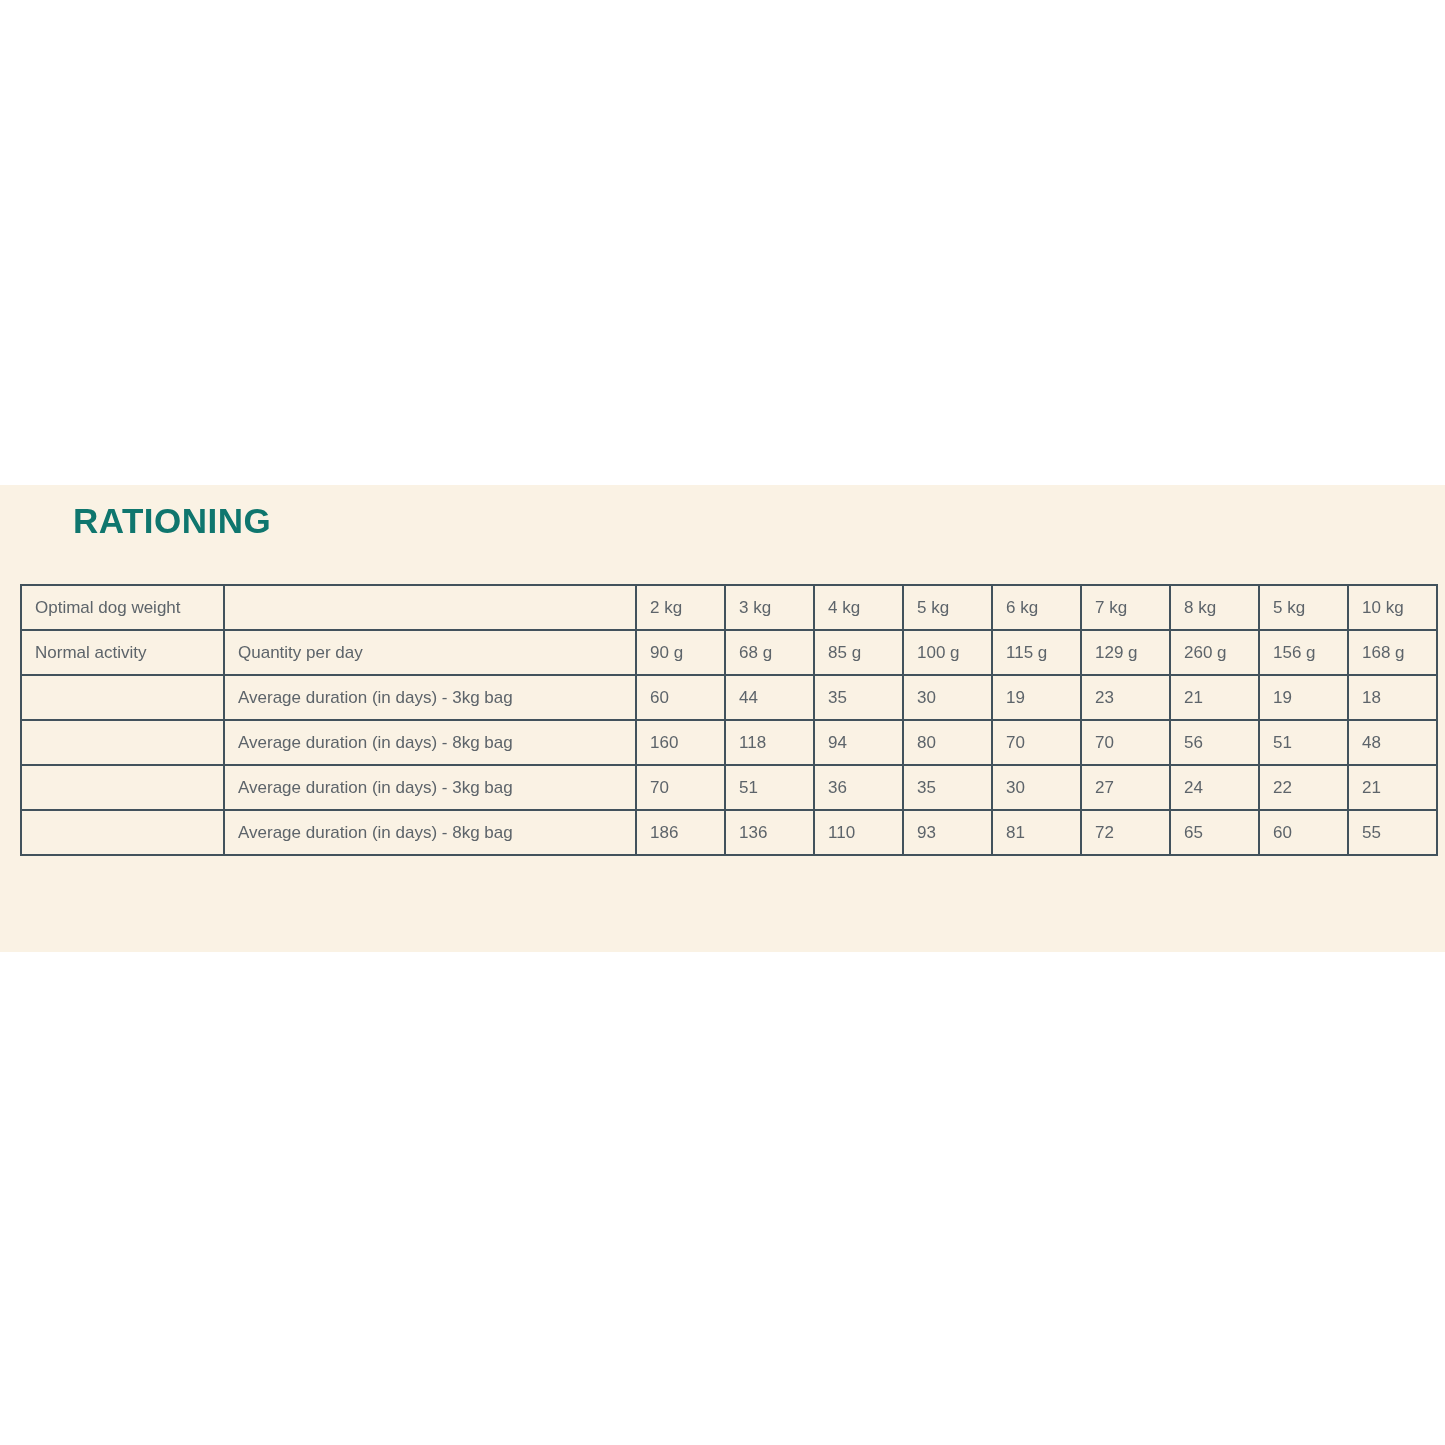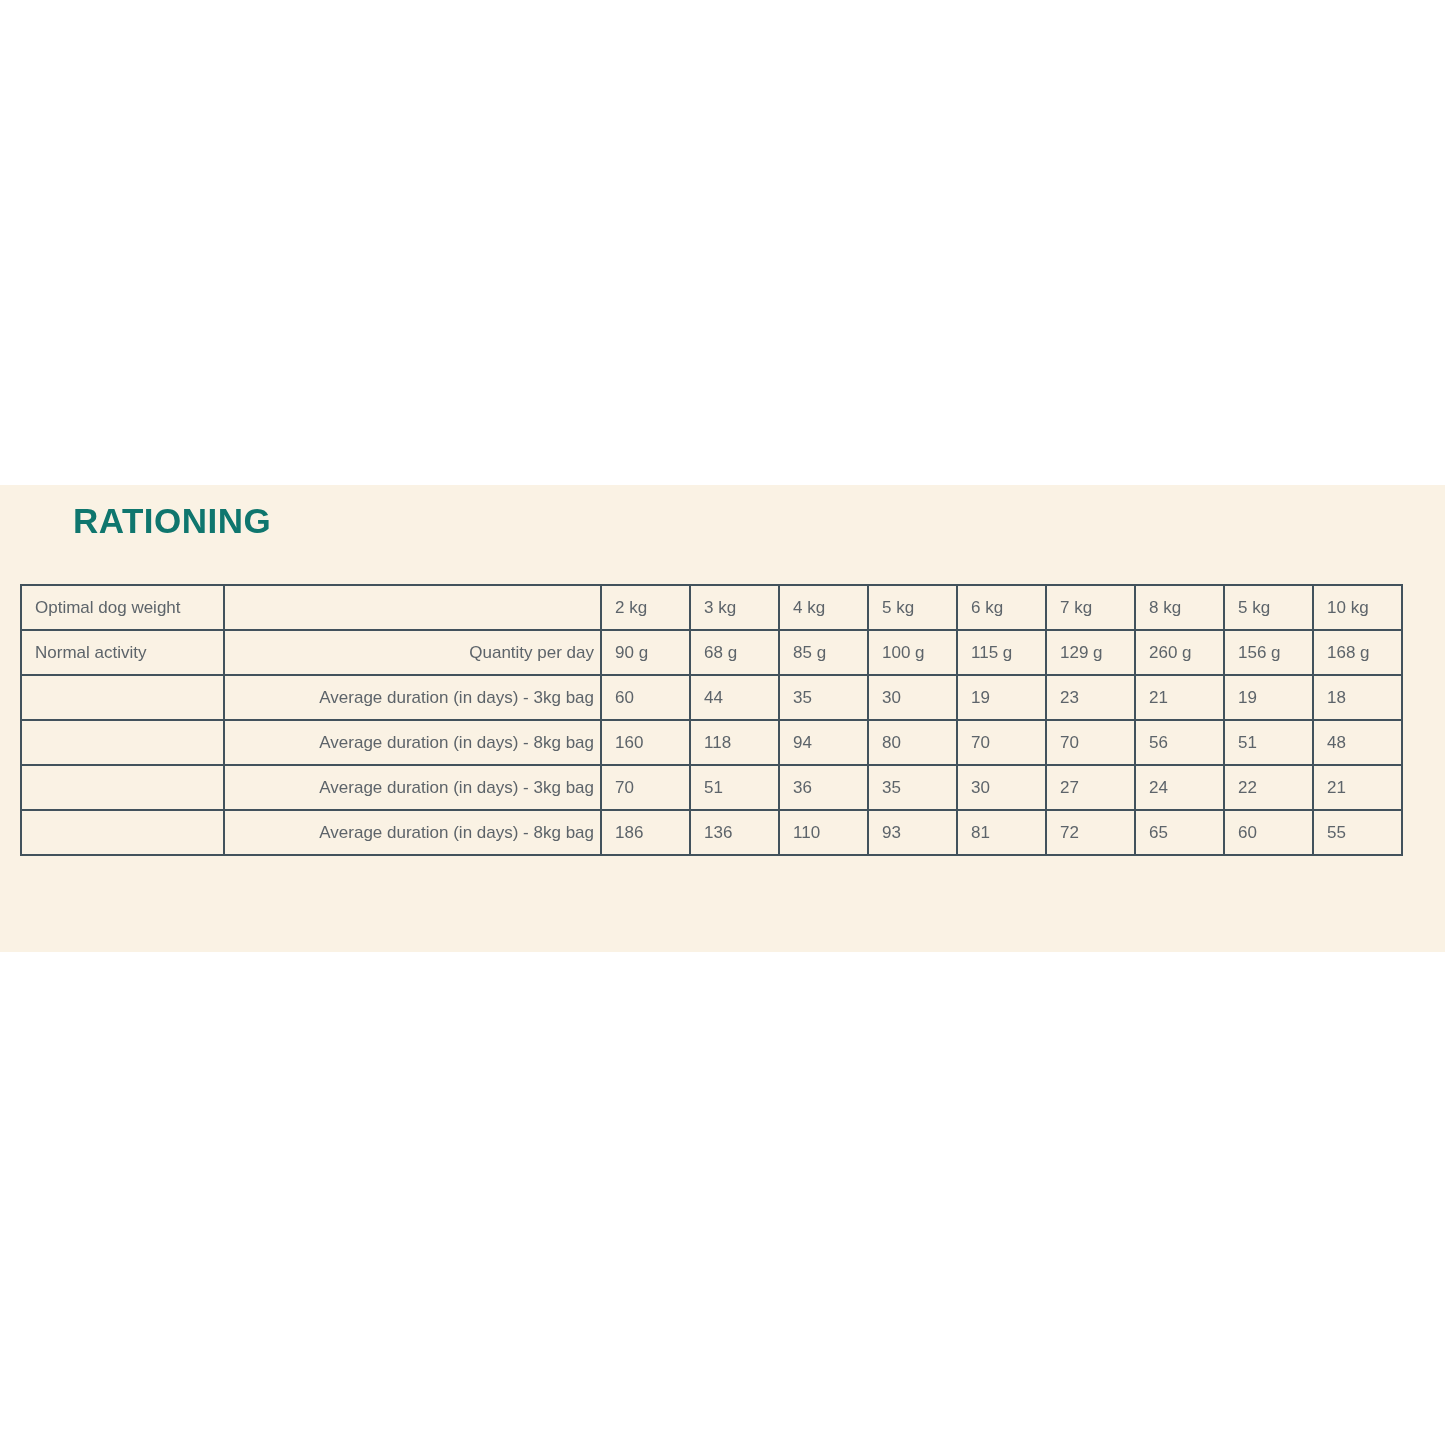--- a/index.html
+++ b/index.html
@@ -41,21 +41,21 @@
     height: 45px;
     font-size: 17px;
     color: #5d646a;
     padding: 0 6px 0 13px;
     vertical-align: middle;
     background: #faf2e4;
     white-space: nowrap;
     overflow: hidden;
   }
   td.c1 { width: 203px; }
-  td.c2 { width: 377px; text-align: right; }
+  td.c2 { width: 412px; }
   td.cv { width: 89px; }
 </style>
 </head>
 <body>
 
 <div class="band">
   <h2 class="page-title">RATIONING</h2>
 
   <table class="ration">
     <tbody>

